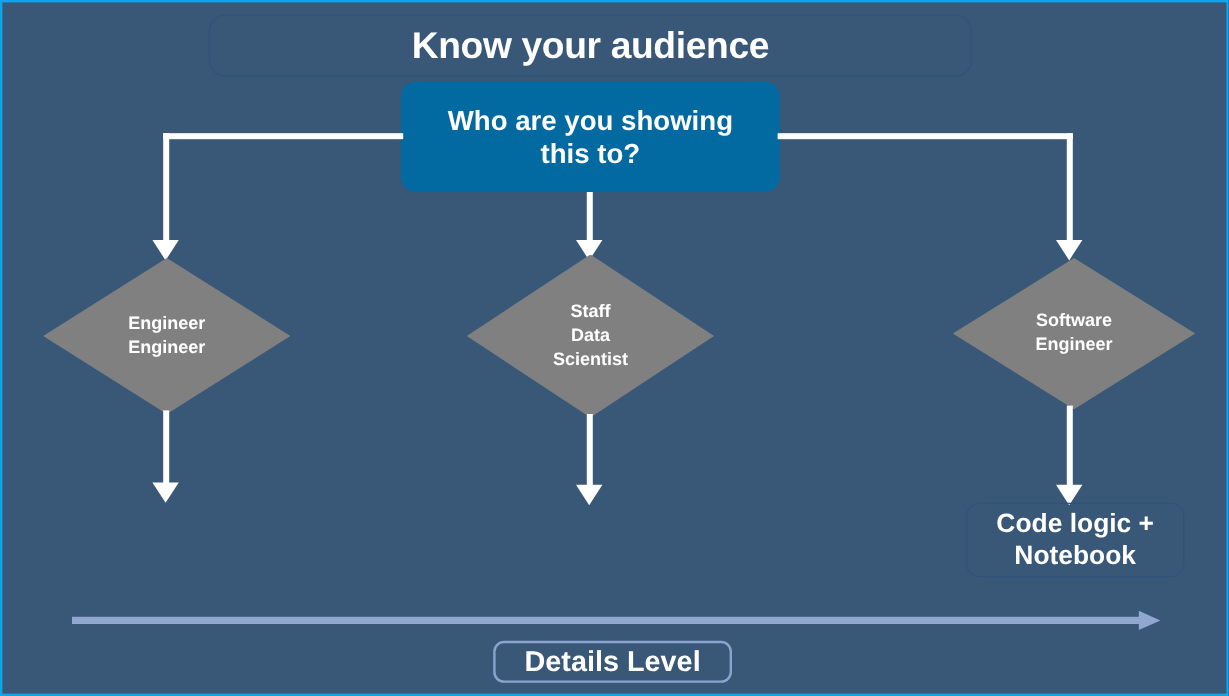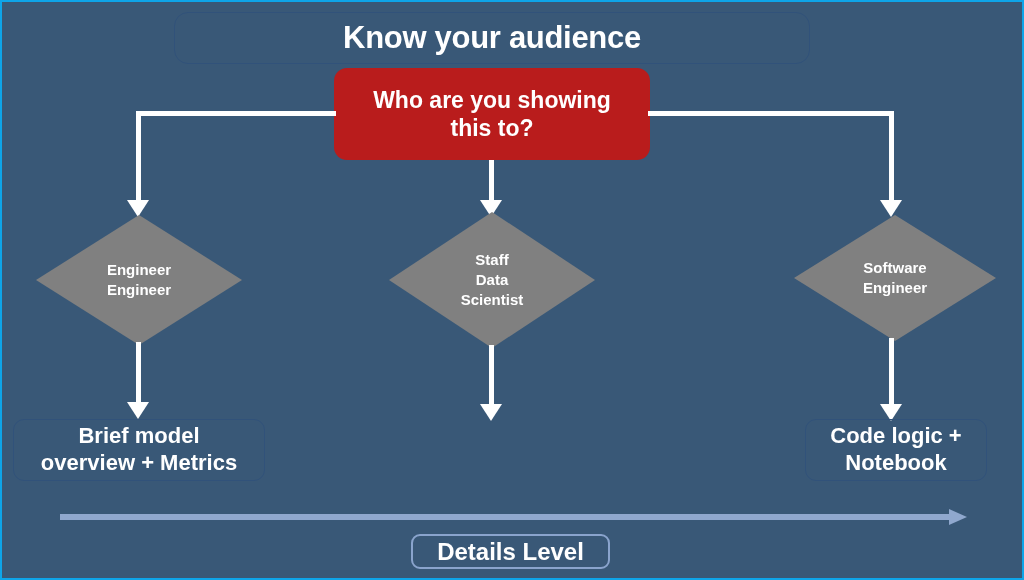--- a/index.html
+++ b/index.html
@@ -45,21 +45,21 @@
     white-space: nowrap;
   }
 
   
   .decision-box {
     position: absolute;
     left: 332px;
     top: 66px;
     width: 316px;
     height: 92px;
-    background: #b91c1c;
+    background: #0369a1;
     border-radius: 13px;
     box-sizing: border-box;
     display: flex;
     align-items: center;
     justify-content: center;
     text-align: center;
     color: #ffffff;
     font-size: 23px;
     font-weight: bold;
     line-height: 1.22;
@@ -205,26 +205,20 @@
 
   <div class="vline" style="left:134px; top:340px; height:64px;"></div>
   <div class="arrowhead-down" style="left:125px; top:400px;"></div>
 
   <div class="vline" style="left:487px; top:343px; height:63px;"></div>
   <div class="arrowhead-down" style="left:478px; top:402px;"></div>
 
   <div class="vline" style="left:887px; top:336px; height:70px;"></div>
   <div class="arrowhead-down" style="left:878px; top:402px;"></div>
 
-  <div class="outcome-box" style="left:11px; top:417px; width:252px; height:62px;">
-    <div>
-      <span>Brief model</span><br>
-      <span>overview + Metrics</span>
-    </div>
-  </div>
 
 
   <div class="outcome-box" style="left:803px; top:417px; width:182px; height:62px;">
     <div>
       <span>Code logic +</span><br>
       <span>Notebook</span>
     </div>
   </div>
 
   <div class="axis-line"></div>

